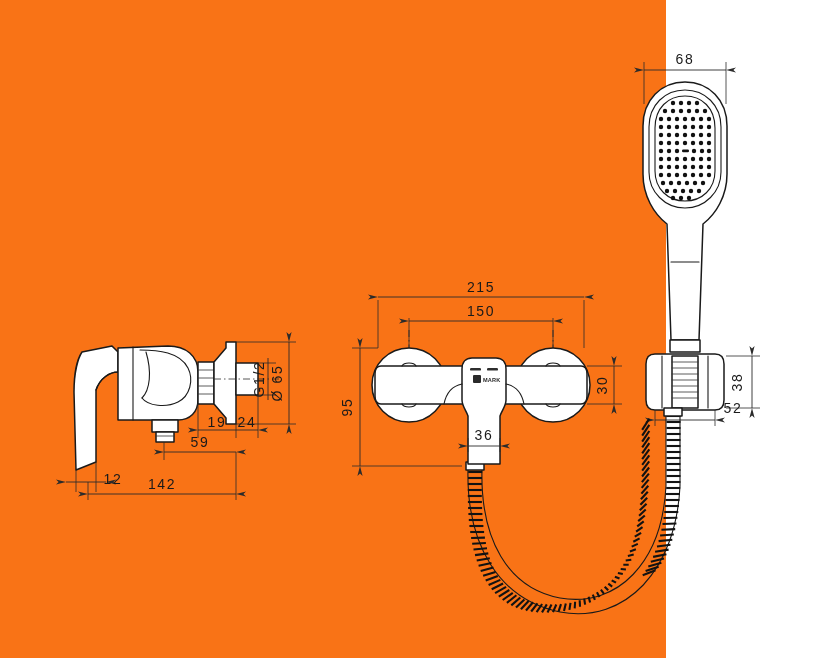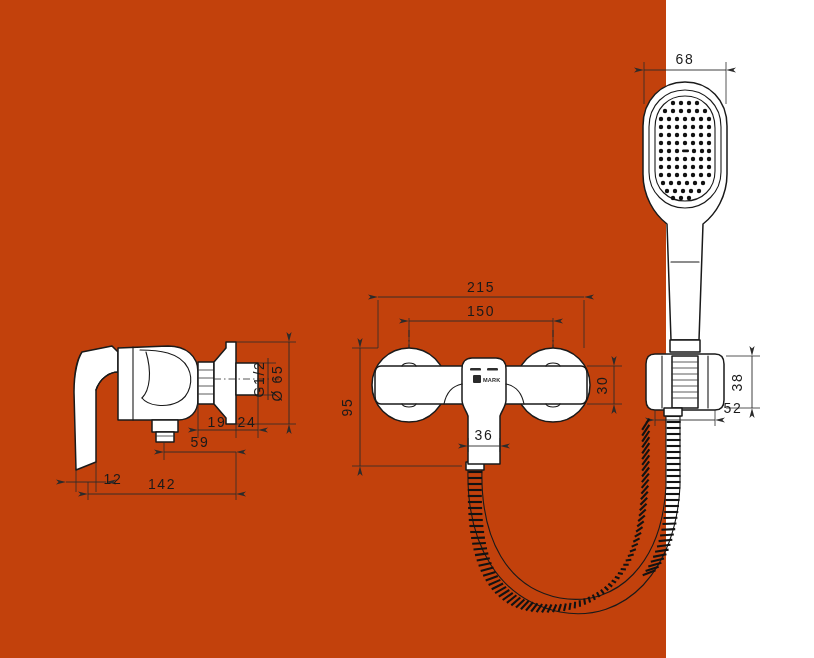--- a/index.html
+++ b/index.html
@@ -10,21 +10,21 @@
   body {
     width: 814px;
     height: 658px;
     font-family: "Liberation Sans", sans-serif;
     overflow: hidden;
   }
   #drawing-root {
     position: relative;
     width: 666px;
     height: 658px;
-    background: #c2410c;
+    background: #f97316;
   }
   svg.sheet {
     display: block;
     width: 814px;
     height: 658px;
   }
   .obj {
     fill: #ffffff;
     stroke: #1a1a1a;
     stroke-width: 1.5;

